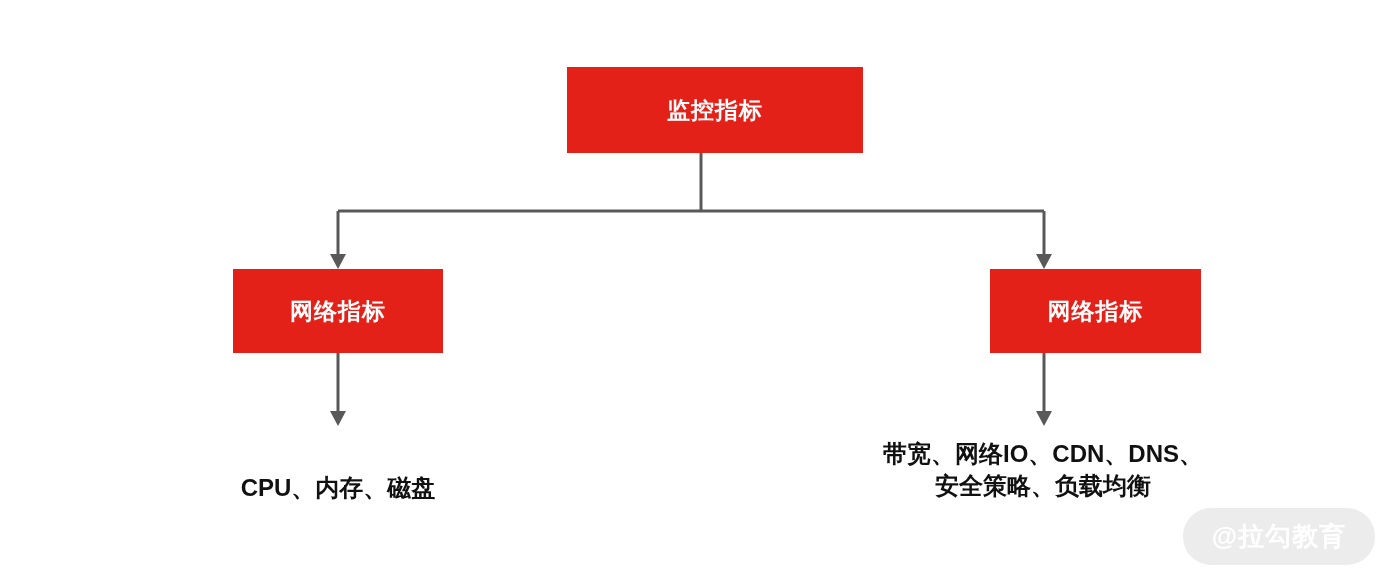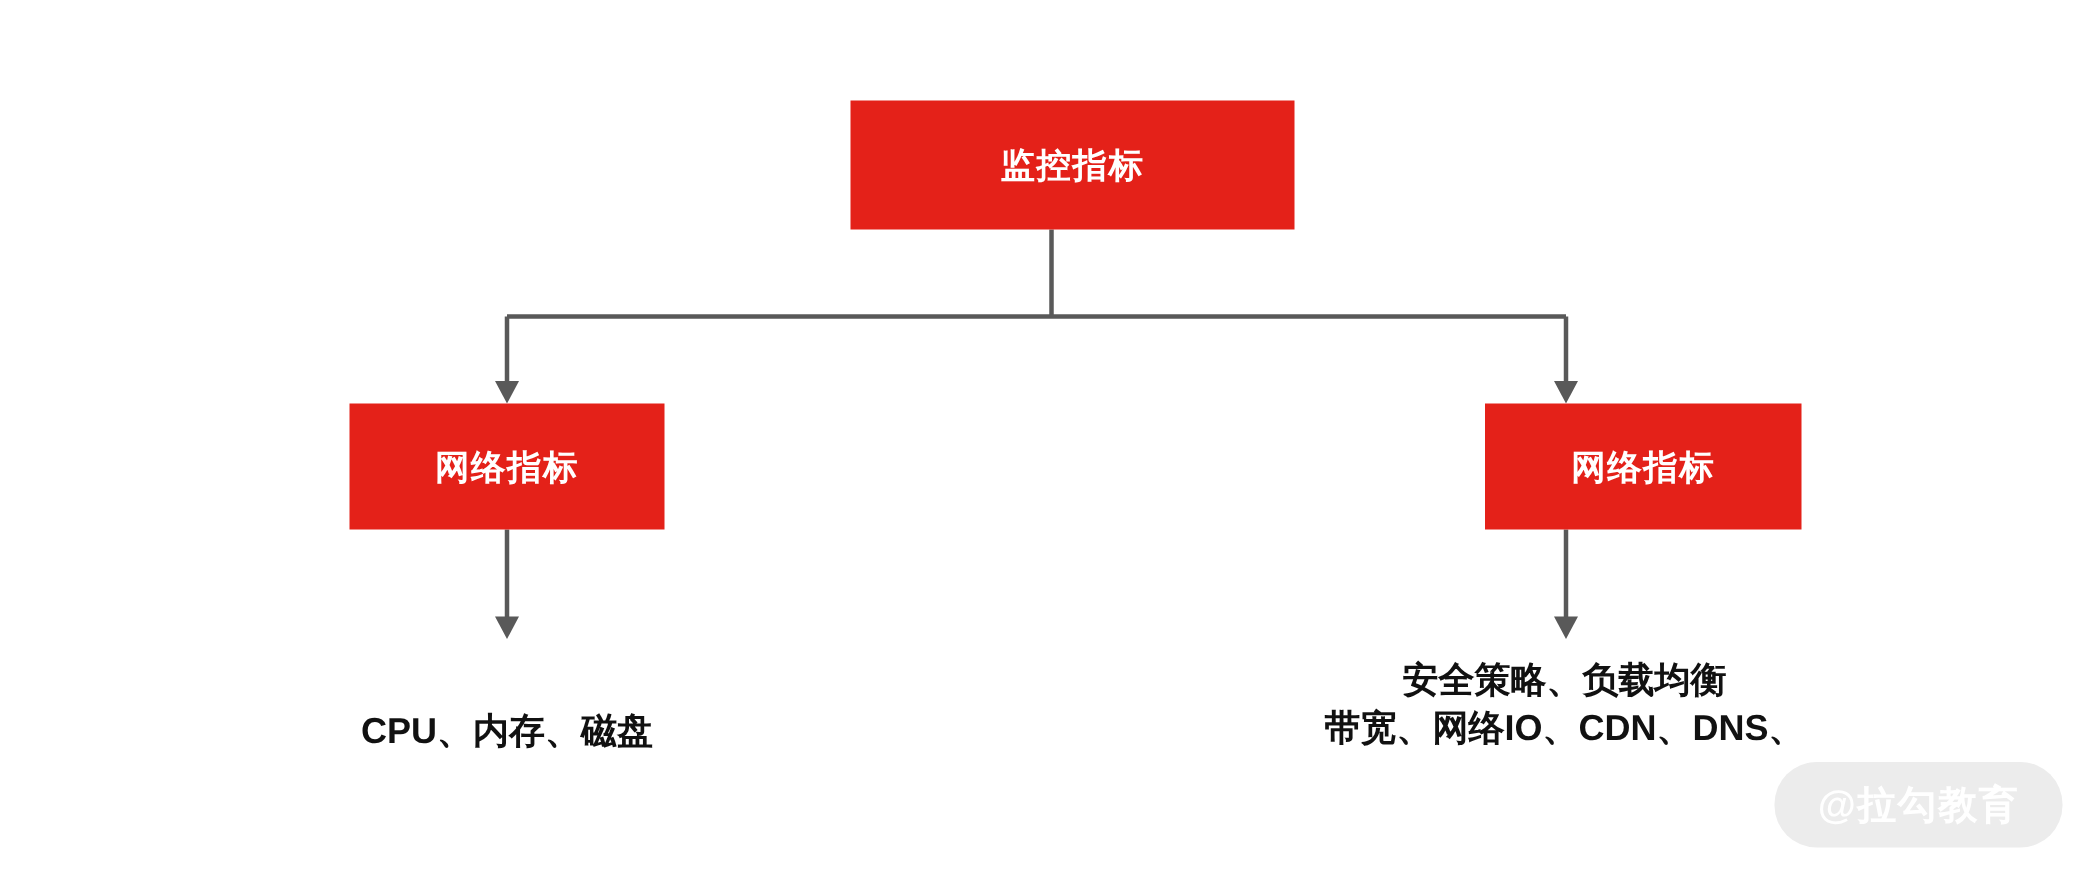--- a/index.html
+++ b/index.html
@@ -125,21 +125,21 @@
 
   <div class="node-box node-right">
     <span>网络指标</span>
   </div>
 
   <div class="leaf-text leaf-left">
     <span>CPU、内存、磁盘</span>
   </div>
 
   <div class="leaf-text leaf-right">
+    <div>带宽、网络IO、CDN、DNS、</div>
     <div>安全策略、负载均衡</div>
-    <div>带宽、网络IO、CDN、DNS、</div>
   </div>
 
   <div class="watermark">
     <span>@拉勾教育</span>
   </div>
 
 </div>
 
 </body></html>

